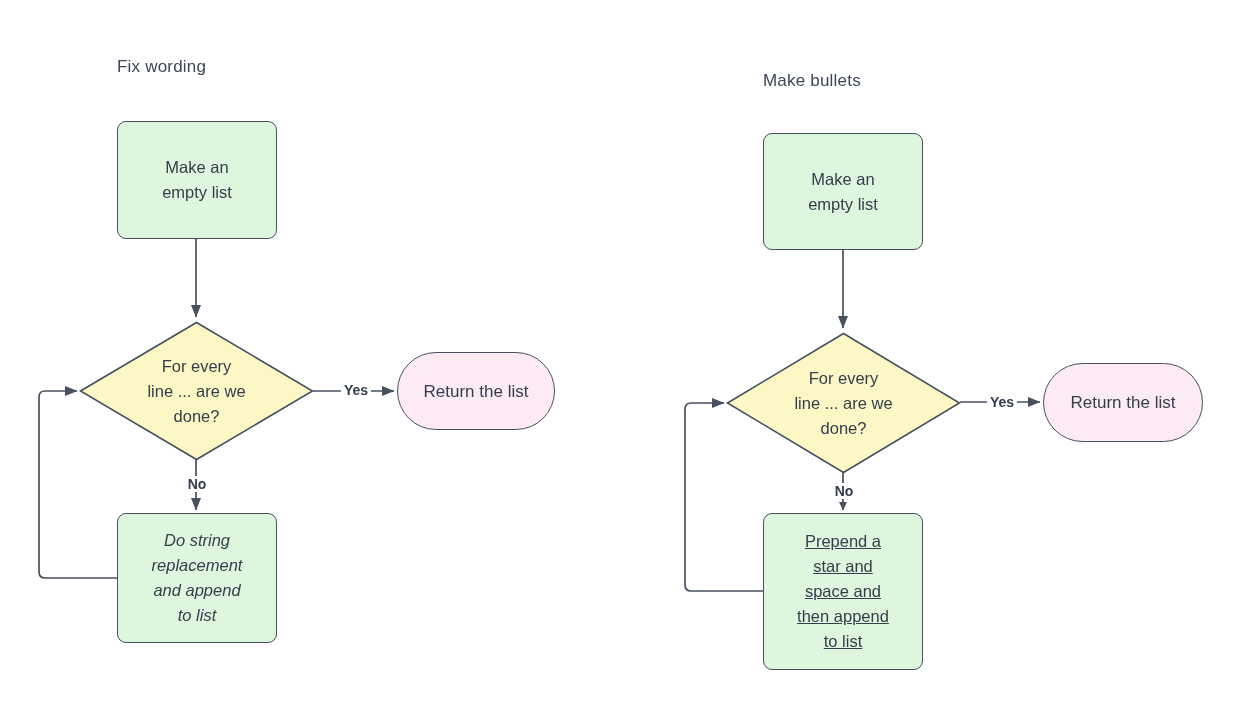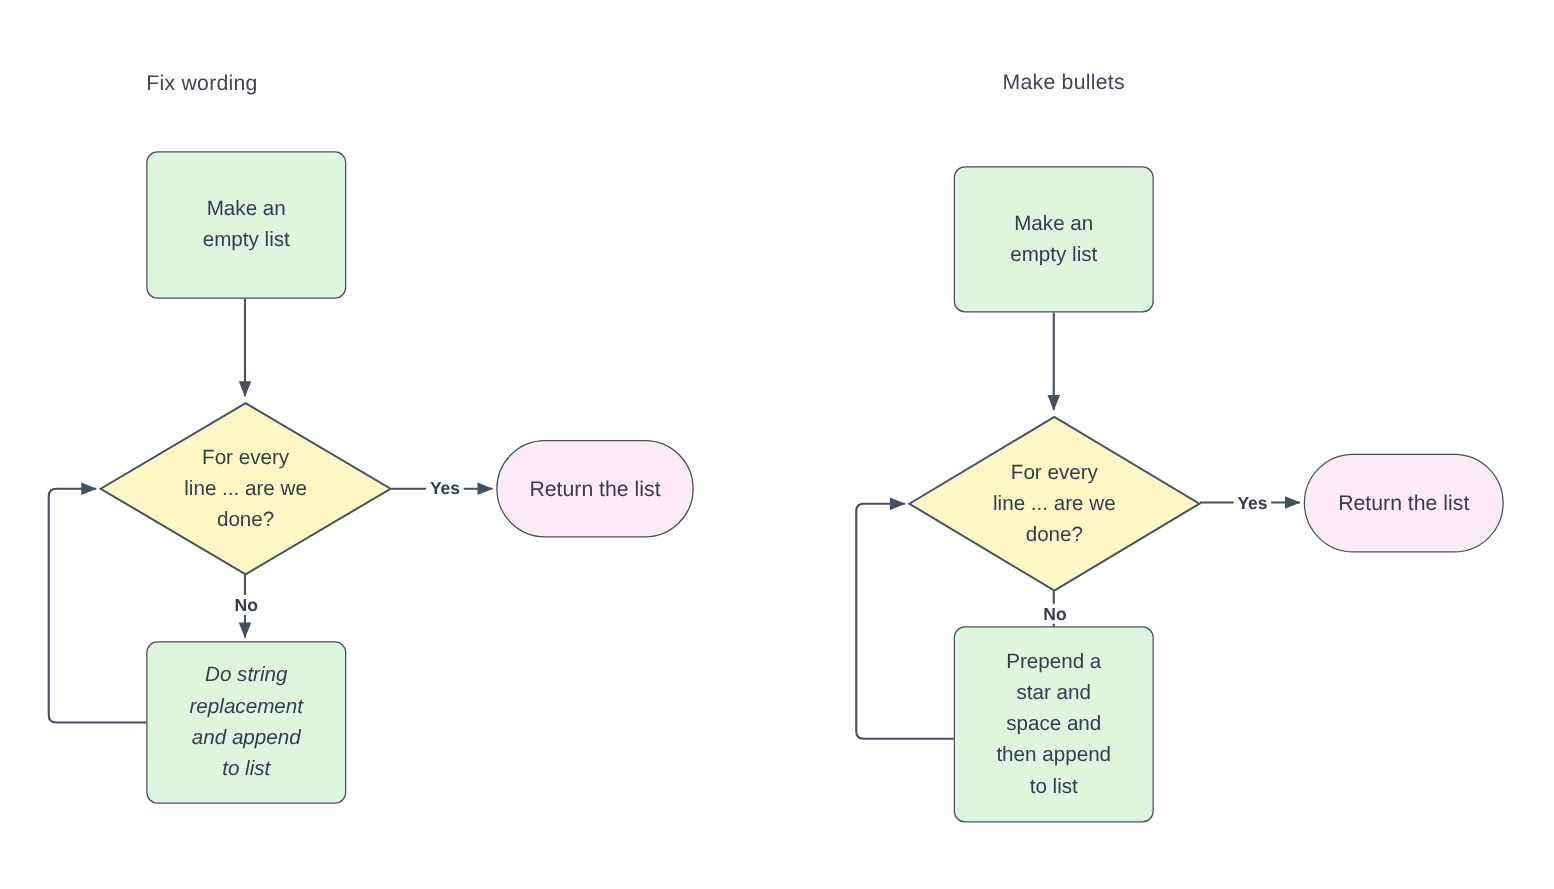--- a/index.html
+++ b/index.html
@@ -90,41 +90,41 @@
 replacement
 and append
 to list</span>
     </div>
 
     <div class="edge-label" style="left:356px; top:390px;">Yes</div>
     <div class="edge-label" style="left:197px; top:484px;">No</div>
   </div>
 
   <div>
-    <div class="chart-title" style="left:763px; top:56px;margin-left:39px;">Make bullets</div>
+    <div class="chart-title" style="left:763px; top:71px;">Make bullets</div>
 
     <div class="node process" style="left:763px; top:133px; width:160px; height:117px;">
       <span class="node-text">Make an
 empty list</span>
     </div>
 
     <div class="node decision" style="left:726px; top:332px; width:235px; height:142px;">
       <svg width="235" height="142" viewBox="0 0 235 142">
         <polygon points="1.5,71 117.5,1.5 233.5,71 117.5,140.5" fill="#fcf7c5" stroke="#47505f" stroke-width="1.6"></polygon>
       </svg>
       <span class="node-text">For every
 line ... are we
 done?</span>
     </div>
 
     <div class="node terminator" style="left:1043px; top:363px; width:160px; height:79px;">
       <span class="node-text">Return the list</span>
     </div>
 
-    <div class="node process" style="left:763px; top:501px; width:160px; height:157px;">
+    <div class="node process" style="left:763px; top:513px; width:160px; height:157px;text-decoration:underline;">
       <span class="node-text">Prepend a
 star and
 space and
 then append
 to list</span>
     </div>
 
     <div class="edge-label" style="left:1002px; top:402px;">Yes</div>
     <div class="edge-label" style="left:844px; top:491px;">No</div>
   </div>

